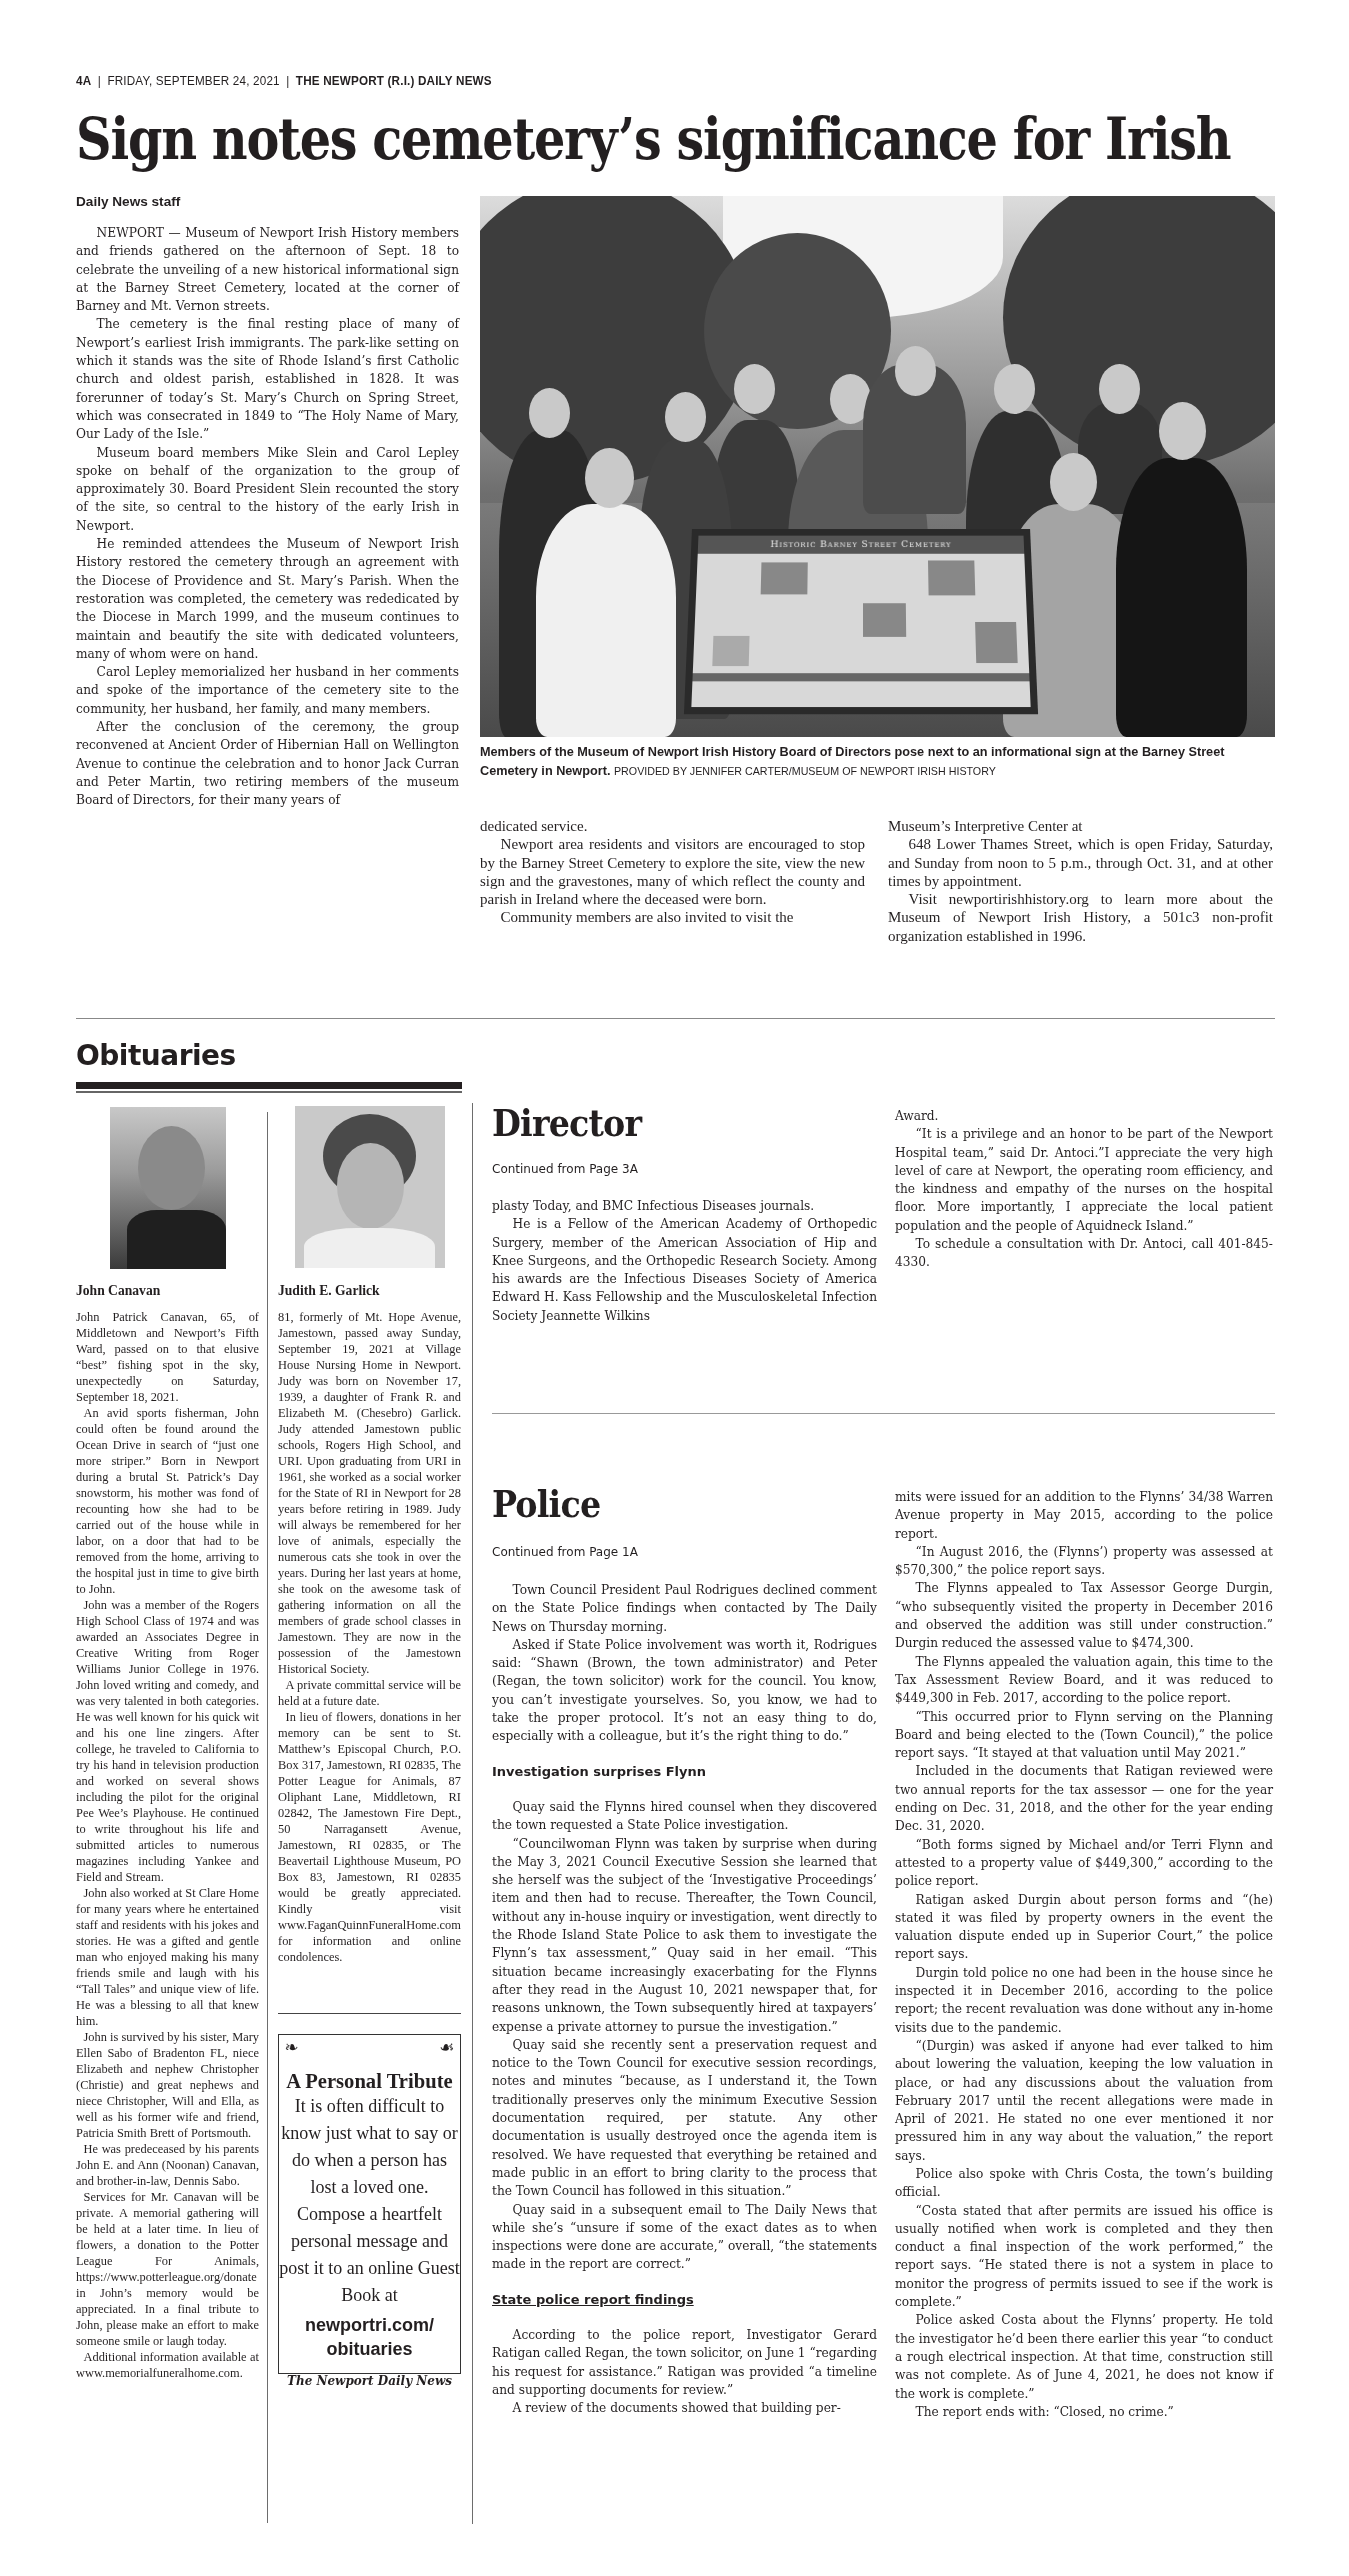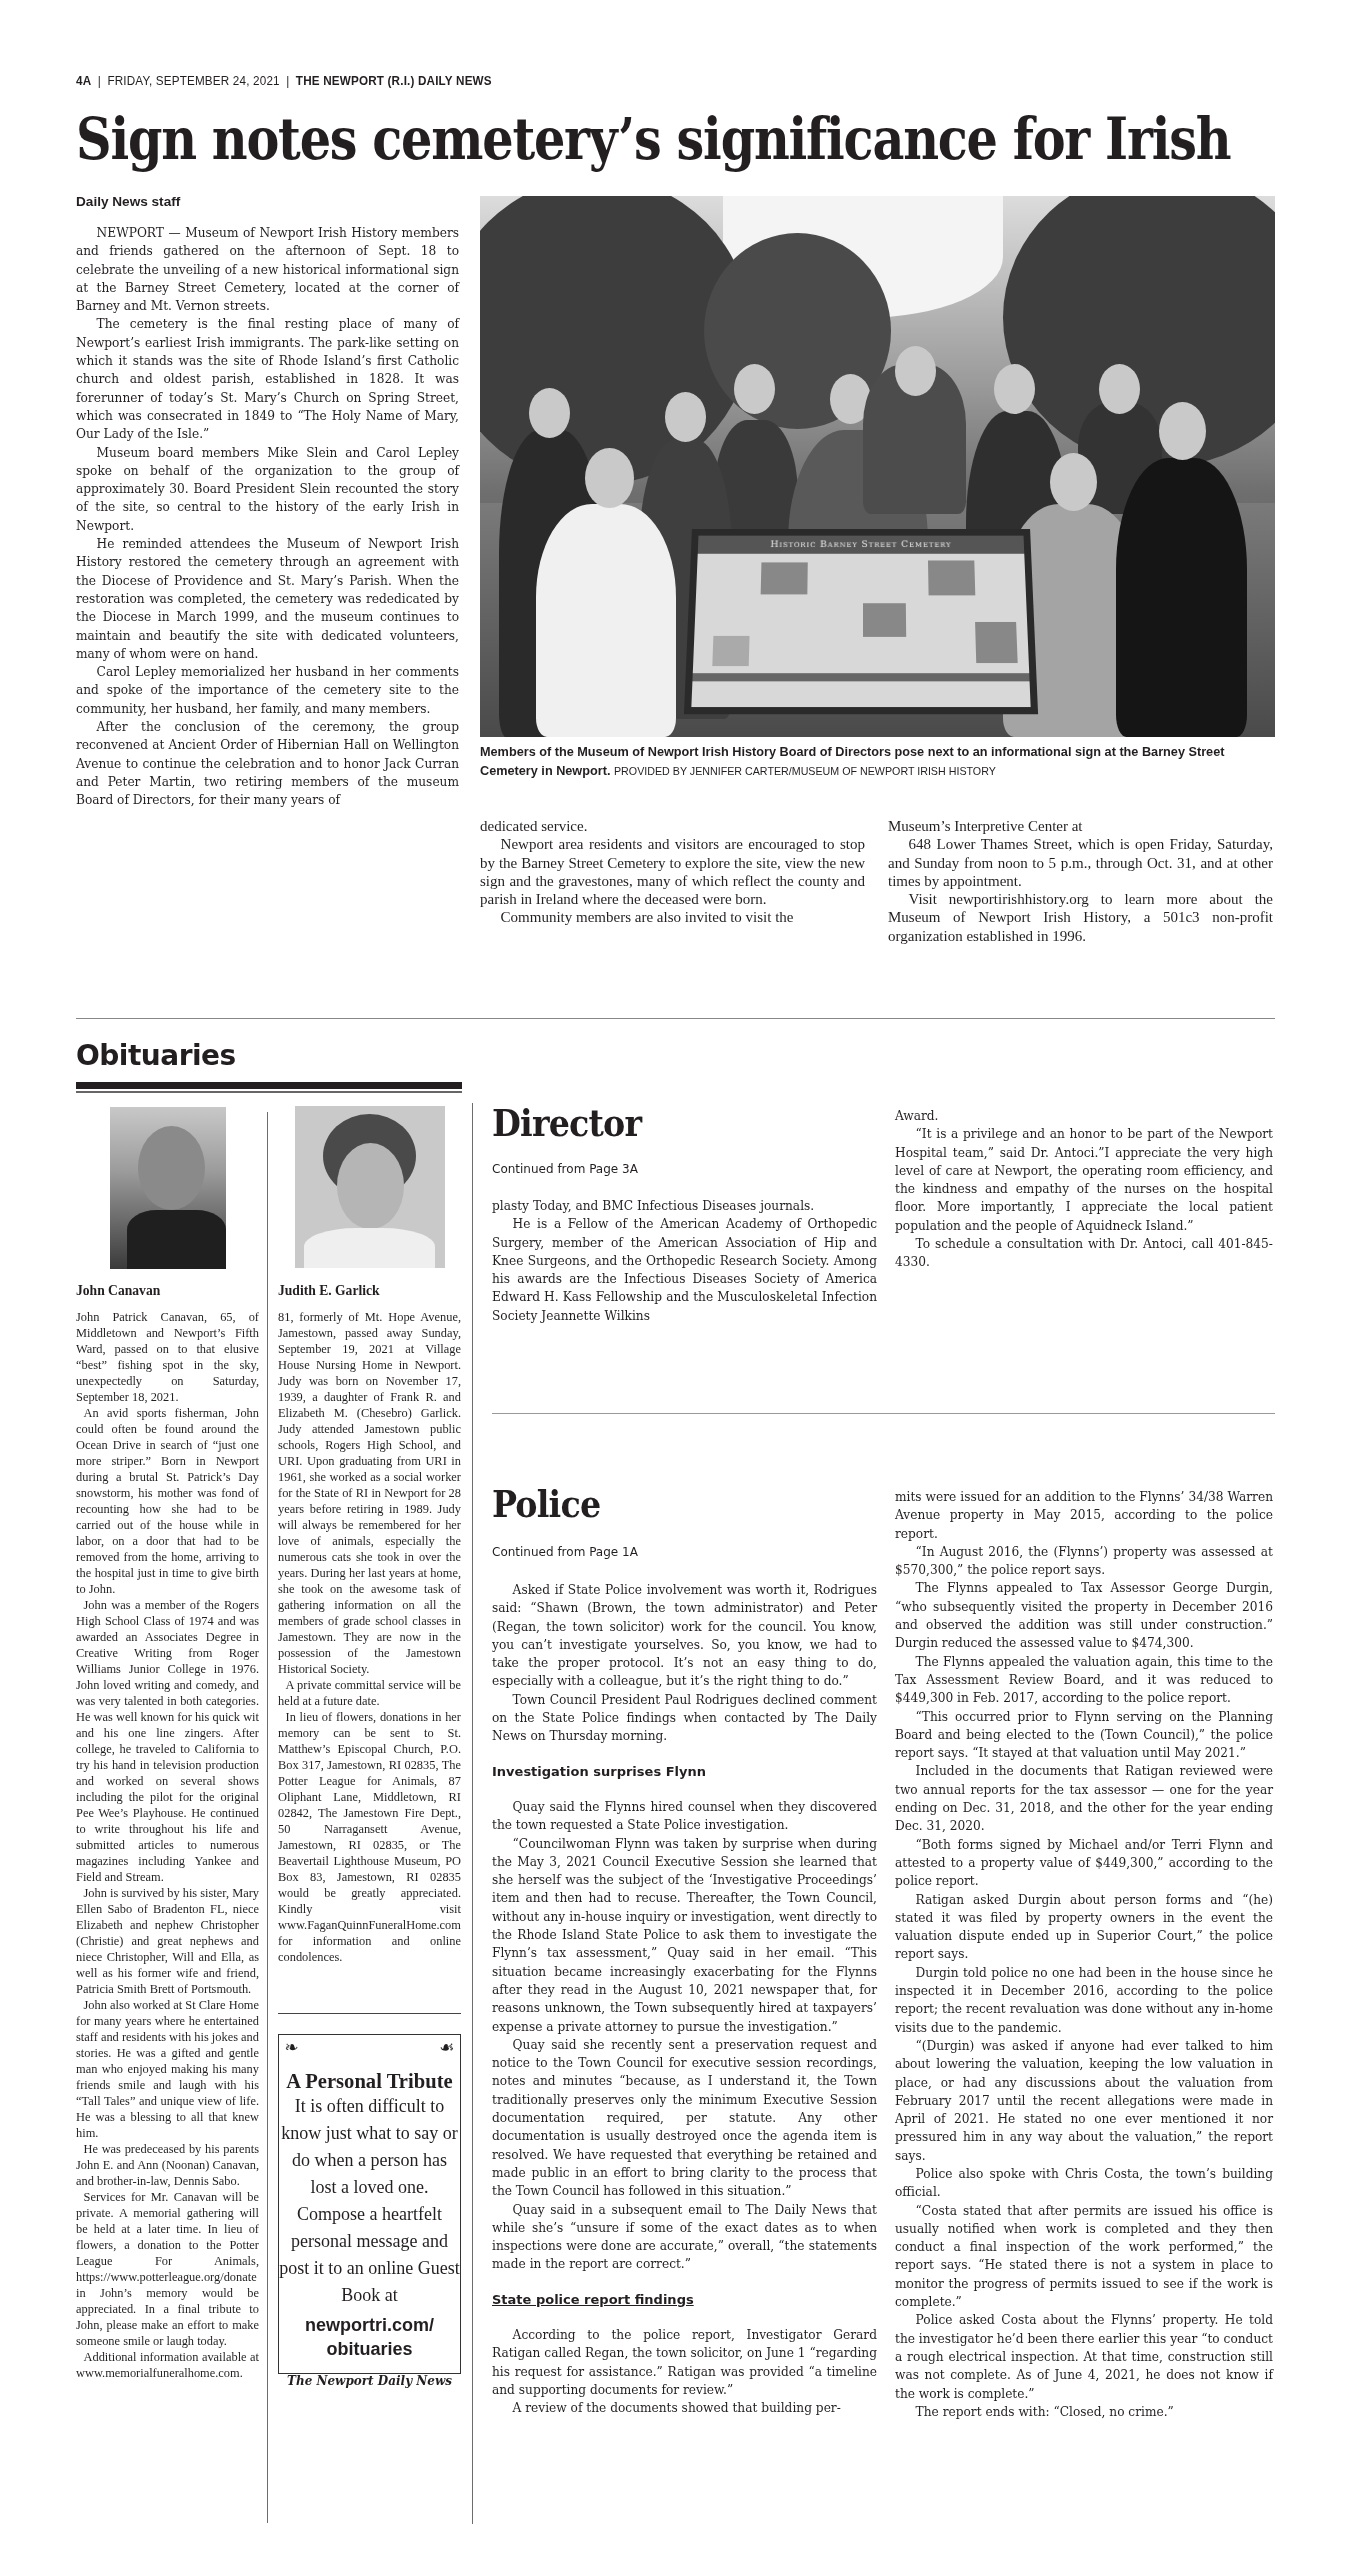--- a/index.html
+++ b/index.html
@@ -132,22 +132,22 @@
   <div style="position:absolute; left:9.3px; top:122px; width:131px; height:47px; background:#efefef; border-radius:40% 40% 0 0;"></div>
 </div>
 
 <div class="abs obit-name" style="left:76px; top:1283px; width:187px;">John Canavan</div>
 <div class="abs obit-name" style="left:278px; top:1283px; width:183px;">Judith E. Garlick</div>
 
 <div class="abs obit-text" style="left:76px; top:1309px; width:183px;">
   <p class="noind">John Patrick Canavan, 65, of Middletown and Newport’s Fifth Ward, passed on to that elusive “best” fishing spot in the sky, unexpectedly on Saturday, September 18, 2021.</p>
   <p>An avid sports fisherman, John could often be found around the Ocean Drive in search of “just one more striper.” Born in Newport during a brutal St. Patrick’s Day snowstorm, his mother was fond of recounting how she had to be carried out of the house while in labor, on a door that had to be removed from the home, arriving to the hospital just in time to give birth to John.</p>
   <p>John was a member of the Rogers High School Class of 1974 and was awarded an Associates Degree in Creative Writing from Roger Williams Junior College in 1976. John loved writing and comedy, and was very talented in both categories. He was well known for his quick wit and his one line zingers. After college, he traveled to California to try his hand in television production and worked on several shows including the pilot for the original Pee Wee’s Playhouse. He continued to write throughout his life and submitted articles to numerous magazines including Yankee and Field and Stream.</p>
+  <p>John also worked at St Clare Home for many years where he entertained staff and residents with his jokes and stories. He was a gifted and gentle man who enjoyed making his many friends smile and laugh with his “Tall Tales” and unique view of life. He was a blessing to all that knew him.</p>
   <p>John is survived by his sister, Mary Ellen Sabo of Bradenton FL, niece Elizabeth and nephew Christopher (Christie) and great nephews and niece Christopher, Will and Ella, as well as his former wife and friend, Patricia Smith Brett of Portsmouth.</p>
-  <p>John also worked at St Clare Home for many years where he entertained staff and residents with his jokes and stories. He was a gifted and gentle man who enjoyed making his many friends smile and laugh with his “Tall Tales” and unique view of life. He was a blessing to all that knew him.</p>
   <p>He was predeceased by his parents John E. and Ann (Noonan) Canavan, and brother-in-law, Dennis Sabo.</p>
   <p>Services for Mr. Canavan will be private. A memorial gathering will be held at a later time. In lieu of flowers, a donation to the Potter League For Animals, https://www.potterleague.org/donate in John’s memory would be appreciated. In a final tribute to John, please make an effort to make someone smile or laugh today.</p>
   <p>Additional information available at www.memorialfuneralhome.com.</p>
 </div>
 
 <div class="abs vline" style="left:267px; top:1112px; height:1411px;"></div>
 
 <div class="abs obit-text" style="left:278px; top:1309px; width:183px;">
   <p class="noind">81, formerly of Mt. Hope Avenue, Jamestown, passed away Sunday, September 19, 2021 at Village House Nursing Home in Newport. Judy was born on November 17, 1939, a daughter of Frank R. and Elizabeth M. (Chesebro) Garlick. Judy attended Jamestown public schools, Rogers High School, and URI. Upon graduating from URI in 1961, she worked as a social worker for the State of RI in Newport for 28 years before retiring in 1989. Judy will always be remembered for her love of animals, especially the numerous cats she took in over the years. During her last years at home, she took on the awesome task of gathering information on all the members of grade school classes in Jamestown. They are now in the possession of the Jamestown Historical Society.</p>
   <p>A private committal service will be held at a future date.</p>
@@ -178,22 +178,22 @@
   <p>“It is a privilege and an honor to be part of the Newport Hospital team,” said Dr. Antoci.”I appreciate the very high level of care at Newport, the operating room efficiency, and the kindness and empathy of the nurses on the hospital floor. More importantly, I appreciate the local patient population and the people of Aquidneck Island.”</p>
   <p>To schedule a consultation with Dr. Antoci, call 401-845-4330.</p>
 </div>
 
 <div class="abs rule-h" style="left:492px; top:1413px; width:783px; height:0.9px; background:#999;"></div>
 
 <h2 class="abs section-head" style="left:492px; top:1482px;">Police</h2>
 <div class="abs cont" style="left:492px; top:1545px;">Continued from Page 1A</div>
 
 <div class="abs col" style="left:492px; top:1581px; width:385px;">
+  <p>Town Council President Paul Rodrigues declined comment on the State Police findings when contacted by The Daily News on Thursday morning.</p>
   <p>Asked if State Police involvement was worth it, Rodrigues said: “Shawn (Brown, the town administrator) and Peter (Regan, the town solicitor) work for the council. You know, you can’t investigate yourselves. So, you know, we had to take the proper protocol. It’s not an easy thing to do, especially with a colleague, but it’s the right thing to do.”</p>
-  <p>Town Council President Paul Rodrigues declined comment on the State Police findings when contacted by The Daily News on Thursday morning.</p>
   <div class="subhead" style="margin:17px 0 17px 0;">Investigation surprises Flynn</div>
   <p>Quay said the Flynns hired counsel when they discovered the town requested a State Police investigation.</p>
   <p>“Councilwoman Flynn was taken by surprise when during the May 3, 2021 Council Executive Session she learned that she herself was the subject of the ‘Investigative Proceedings’ item and then had to recuse. Thereafter, the Town Council, without any in-house inquiry or investigation, went directly to the Rhode Island State Police to ask them to investigate the Flynn’s tax assessment,” Quay said in her email. “This situation became increasingly exacerbating for the Flynns after they read in the August 10, 2021 newspaper that, for reasons unknown, the Town subsequently hired at taxpayers’ expense a private attorney to pursue the investigation.”</p>
   <p>Quay said she recently sent a preservation request and notice to the Town Council for executive session recordings, notes and minutes “because, as I understand it, the Town traditionally preserves only the minimum Executive Session documentation required, per statute. Any other documentation is usually destroyed once the agenda item is resolved. We have requested that everything be retained and made public in an effort to bring clarity to the process that the Town Council has followed in this situation.”</p>
   <p>Quay said in a subsequent email to The Daily News that while she’s “unsure if some of the exact dates as to when inspections were done are accurate,” overall, “the statements made in the report are correct.”</p>
   <div class="subhead" style="margin:17px 0 17px 0;text-decoration:underline;">State police report findings</div>
   <p>According to the police report, Investigator Gerard Ratigan called Regan, the town solicitor, on June 1 “regarding his request for assistance.” Ratigan was provided “a timeline and supporting documents for review.”</p>
   <p>A review of the documents showed that building per-</p>
 </div>
 

